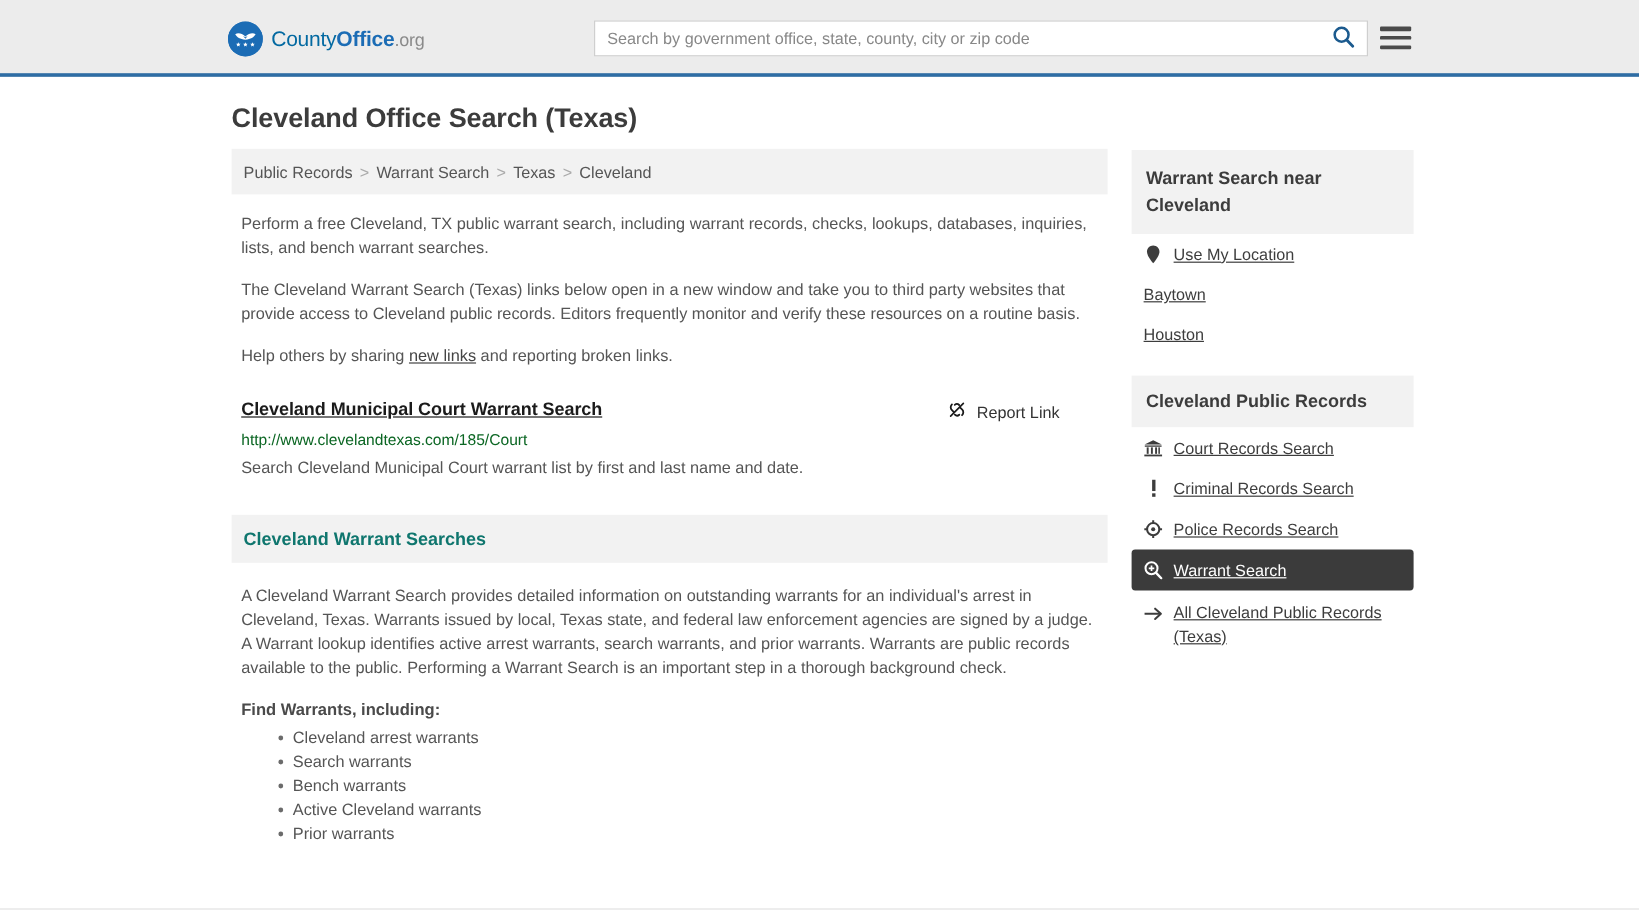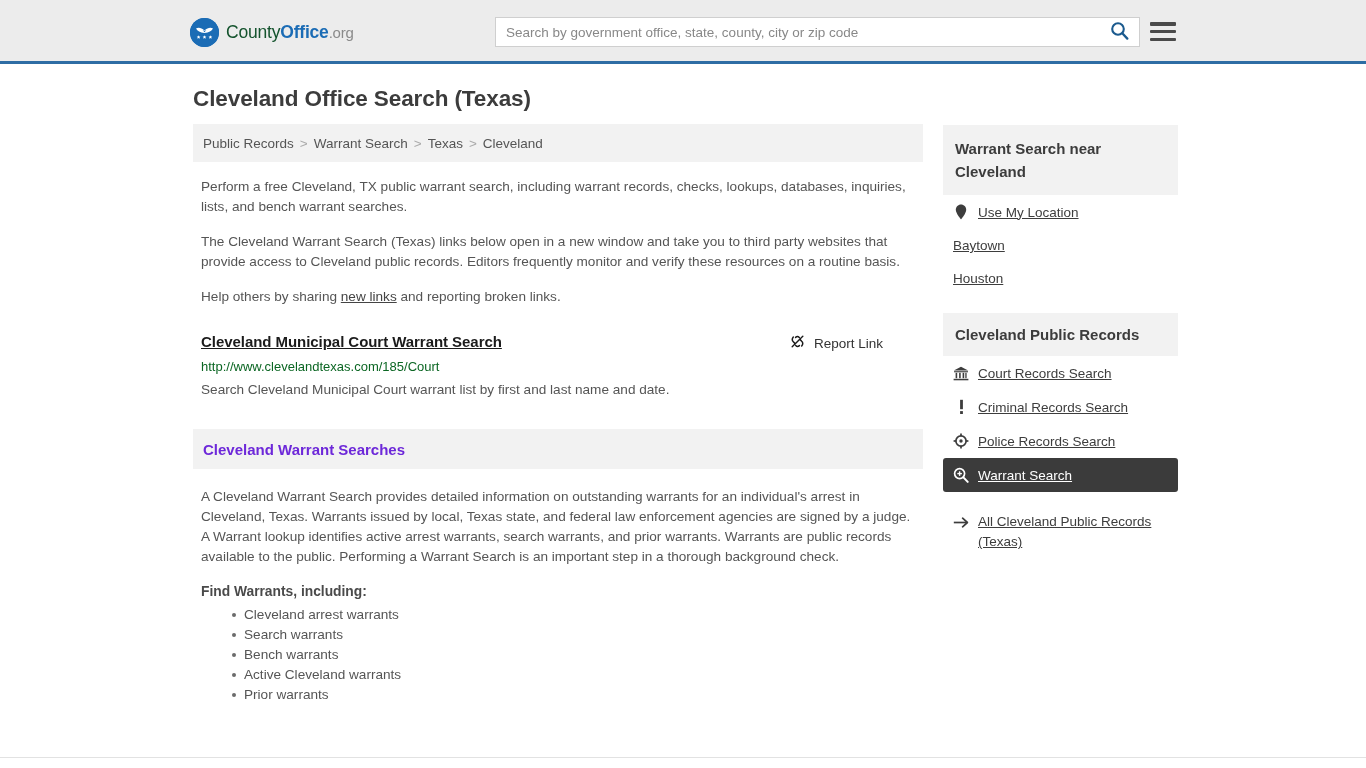--- a/index.html
+++ b/index.html
@@ -37,21 +37,21 @@
     flex: none;
   }
   .logo-mark svg { position: absolute; left: 0; top: 0; }
   .logo-text {
     font-size: 17.5px;
     letter-spacing: -0.2px;
     color: #333333;
     white-space: nowrap;
   }
   .logo-text .b { color: #1b6cb5; font-weight: bold; }
-  .logo-text .c { color: #14532d; font-weight: normal;}
+  .logo-text .c { color: #0369a1; font-weight: normal;}
   .logo-text .org { color: #8a8a8a; font-size: 15px; }
 
   .search-box {
     position: absolute;
     left: 495px; top: 17px;
     width: 645px; height: 30px;
     background: #ffffff;
     border: 1px solid #cfcfcf;
     display: flex; align-items: center;
   }
@@ -166,21 +166,21 @@
 
   
   .section-head {
     margin-top: 30px;
     background: #f2f2f2;
     height: 40px;
     display: flex; align-items: center;
     padding: 0 10px;
     font-size: 15px;
     font-weight: bold;
-    color: #6d28d9;
+    color: #0f766e;
   }
   .section-body { padding: 0 8px; }
   .bold-lead {
     margin: 17px 0 0 0;
     font-size: 13.8px;
     font-weight: bold;
     color: #4a4a4a;
   }
   ul.bullets {
     margin: 6px 0 0 0;
@@ -229,21 +229,21 @@
     background: #3b3b3b;
     border-radius: 3px;
   }
   .side-item.active a { color: #ffffff; }
   .side-item .ico {
     width: 16px; height: 16px;
     display: inline-flex; align-items: center; justify-content: center;
     flex: none;
   }
   .side-item.plain { padding-left: 10px; }
-  .side-item.wrap { align-items: flex-start; line-height: 20px; margin-top: 11px; }
+  .side-item.wrap { align-items: flex-start; line-height: 20px; }
   .side-item.wrap .ico { margin-top: 2px; }
 
   
   .footer-rule {
     position: absolute;
     left: 0; top: 757px;
     width: 1366px;
     height: 1px;
     background: #e2e2e2;
   }

